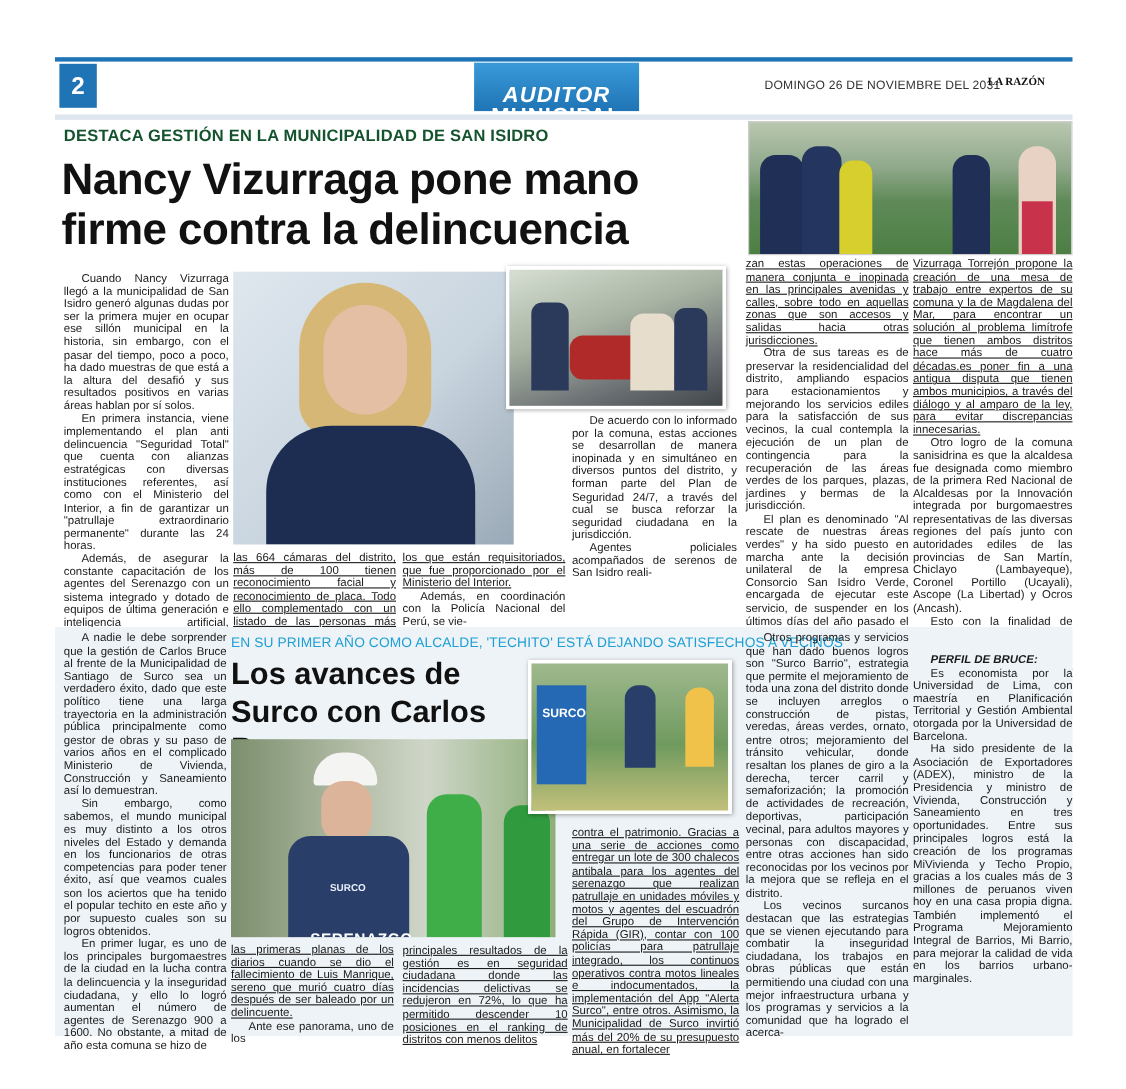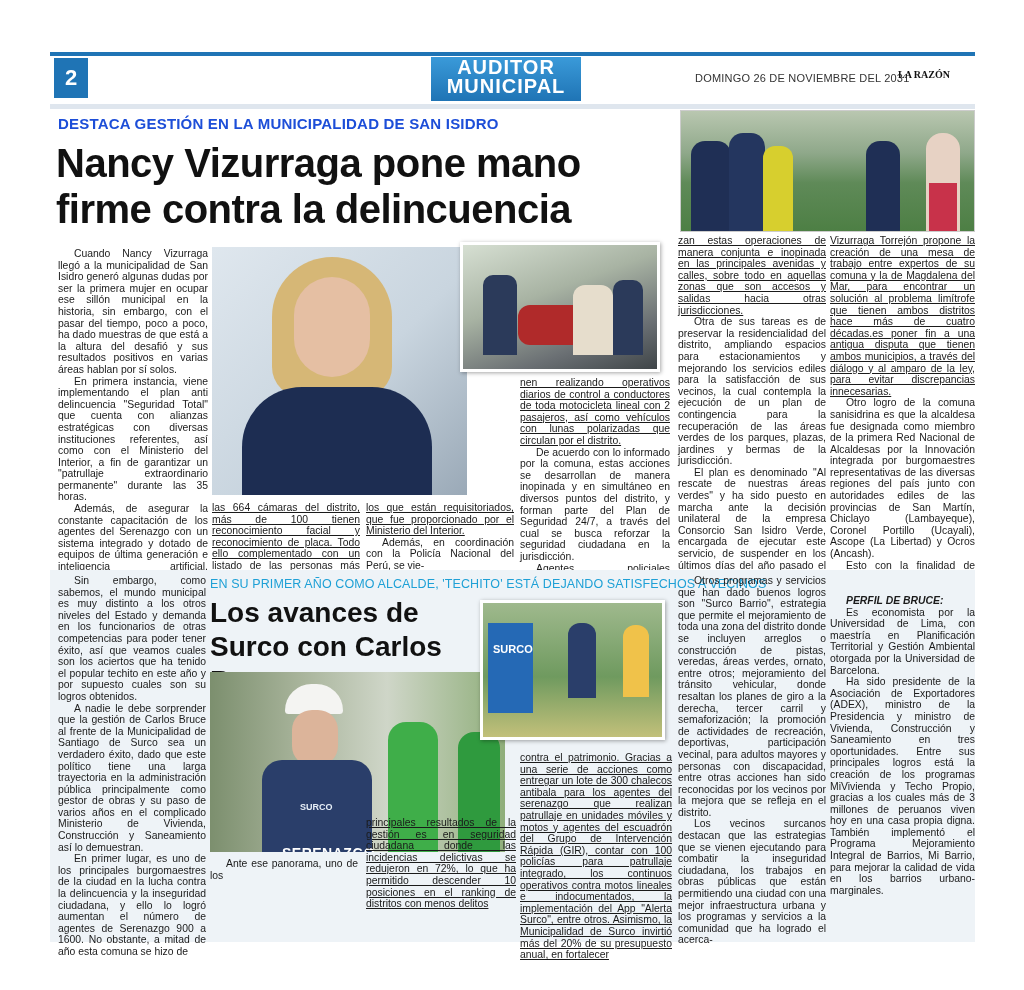--- a/index.html
+++ b/index.html
@@ -7,28 +7,28 @@
   body { font-family: "Liberation Sans", sans-serif; color: #1a1a1a; position: relative; }
 
   .page { position: absolute; left: 50px; top: 52px; width: 925px; height: 890px; }
 
   
   .topbar { position: absolute; left: 0; top: 0; width: 925px; height: 4px; background: #1f74b5; }
   .page-num { position: absolute; left: 4px; top: 6px; width: 34px; height: 40px; background: #1f74b5; color: #fff;
               font-weight: bold; font-size: 22px; line-height: 40px; text-align: center; font-family: "Liberation Sans", sans-serif; }
   .masthead { position: absolute; left: 381px; top: 5px; width: 150px; height: 44px; background: linear-gradient(#3a9ad9,#1f74b5);
               color: #fff; text-align: center; font-weight: bold; line-height: 19px; }
-  .masthead .l1 { font-size: 20px; letter-spacing: 1px; padding-top: 1px; }
+  .masthead .l1 { font-size: 20px; letter-spacing: 1px; padding-top: 21px; font-style: italic; }
   .masthead .l2 { font-size: 20px; letter-spacing: 1px; }
   .dateline { position: absolute; left: 645px; top: 20px; font-size: 11px; color: #333; letter-spacing: 0.2px; }
   .brand { position: absolute; left: 848px; top: 17px; font-family: Liberation Serif, serif; font-weight: bold; font-size: 10px; color: #111; }
   .head-rule { position: absolute; left: 0; top: 52px; width: 925px; height: 5px; background: #dfe6ee; }
 
   
-  .kicker { position: absolute; left: 8px; top: 63px; font-size: 15px; font-weight: bold; color: #1d4ed8; letter-spacing: 0.2px; }
+  .kicker { position: absolute; left: 8px; top: 63px; font-size: 15px; font-weight: bold; color: #14532d; letter-spacing: 0.2px; }
   .headline { position: absolute; left: 6px; top: 88px; width: 620px; font-size: 40px; line-height: 46px; font-weight: bold; color: #111; letter-spacing: -0.5px; }
   .photo { position: absolute; overflow: hidden; border: 1px solid #ccc; }
   .photo-top-right { left: 630px; top: 58px; width: 295px; height: 122px;
      background: linear-gradient(180deg,#b9c7b0 0%,#8fa88a 35%,#5f8a58 60%,#4d7f44 100%); }
   .photo-nancy { left: 162px; top: 195px; width: 255px; height: 248px; border: none;
      background: linear-gradient(135deg,#dfe7ee 0%,#c9d5df 55%,#9aa9b7 100%); }
   .photo-moto { left: 410px; top: 190px; width: 200px; height: 130px; border: 3px solid #fff; box-shadow: 1px 1px 4px rgba(0,0,0,0.35);
      background: linear-gradient(160deg,#d6dfd2 0%,#a8b3a3 40%,#6a6f73 75%,#3f4548 100%); }
 
   .col { position: absolute; font-size: 10.4px; line-height: 11.6px; text-align: justify; color: #1a1a1a; font-family: "Liberation Sans", sans-serif; }
@@ -44,21 +44,21 @@
   
   .section-bottom { position: absolute; left: 0; top: 518px; width: 925px; height: 372px; background: #eef3f7; }
   .kicker2 { position: absolute; left: 160px; top: 525px; font-size: 12.5px; font-weight: normal; color: #1ea0d6; letter-spacing: 0.1px; }
   .headline2 { position: absolute; left: 160px; top: 544px; width: 270px; font-size: 28px; line-height: 34px; font-weight: bold; color: #111; }
   .photo-bruce { left: 160px; top: 620px; width: 295px; height: 180px; border: none;
      background: linear-gradient(90deg,#7c8f6e 0%,#a7b39a 30%,#cfd6c8 60%,#8fae7a 100%); }
   .photo-surco { left: 430px; top: 548px; width: 185px; height: 140px; border: 3px solid #fff; box-shadow: 1px 1px 4px rgba(0,0,0,0.35);
      background: linear-gradient(180deg,#9fb98d 0%,#6f9a5f 55%,#c2c07a 100%); }
   .b1 { left: 8px; top: 523px; width: 148px; }
   .b2a { left: 160px; top: 806px; width: 148px; }
-  .b2b { left: 316px; top: 765px; width: 150px; }
+  .b2b { left: 316px; top: 807px; width: 150px; }
   .b3 { left: 470px; top: 700px; width: 152px; }
   .b4 { left: 628px; top: 523px; width: 148px; }
   .b5 { left: 780px; top: 523px; width: 145px; }
   .perfil { font-weight: bold; margin-top: 20px; text-indent: 16px; font-style: italic; }
 
   
   .shape { position: absolute; }
   .vest-label { position: absolute; color: #fff; font-weight: bold; font-size: 14px; letter-spacing: 0.5px; }
   .vest-brand { position: absolute; color: #e6eef7; font-size: 9px; font-weight: bold; }
   .banner-text { position: absolute; color: #fff; font-weight: bold; font-size: 11px; }
@@ -98,32 +98,31 @@
 
   <div class="photo photo-moto">
     <div class="shape" style="left:20px;top:30px;width:34px;height:80px;background:#2b3a5a;border-radius:10px 10px 0 0;"></div>
     <div class="shape" style="left:55px;top:60px;width:70px;height:40px;background:#b02a2a;border-radius:12px;"></div>
     <div class="shape" style="left:110px;top:40px;width:40px;height:70px;background:#e6ddcc;border-radius:12px 12px 0 0;"></div>
     <div class="shape" style="left:150px;top:35px;width:30px;height:75px;background:#2b3a5a;border-radius:10px 10px 0 0;"></div>
   </div>
 
   <div class="col c1">
     <p>Cuando Nancy Vizurraga llegó a la municipalidad de San Isidro generó algunas dudas por ser la primera mujer en ocupar ese sillón municipal en la historia, sin embargo, con el pasar del tiempo, poco a poco, ha dado muestras de que está a la altura del desafió y sus resultados positivos en varias áreas hablan por sí solos.</p>
-    <p>En primera instancia, viene implementando el plan anti delincuencia "Seguridad Total" que cuenta con alianzas estratégicas con diversas instituciones referentes, así como con el Ministerio del Interior, a fin de garantizar un "patrullaje extraordinario permanente" durante las 35 horas.</p>
+    <p>En primera instancia, viene implementando el plan anti delincuencia "Seguridad Total" que cuenta con alianzas estratégicas con diversas instituciones referentes, así como con el Ministerio del Interior, a fin de garantizar un "patrullaje extraordinario permanente" durante las 24 horas.</p>
     <p>Además, de asegurar la constante capacitación de los agentes del Serenazgo con un sistema integrado y dotado de equipos de última generación e inteligencia artificial, convirtiendo a San Isidro como el distrito más seguro de Lima. Solo para mencionar que de</p>
   </div>
   <div class="col c2a">
     <p class="noindent">las 664 cámaras del distrito, más de 100 tienen reconocimiento facial y reconocimiento de placa. Todo ello complementado con un listado de las personas más buscadas y vehícu-</p>
   </div>
   <div class="col c2b">
     <p class="noindent">los que están requisitoriados, que fue proporcionado por el Ministerio del Interior.</p>
     <p>Además, en coordinación con la Policía Nacional del Perú, se vie-</p>
   </div>
   <div class="col c3">
-    <p class="noindent">nen realizando operativos diarios de control a conductores de toda motocicleta lineal con 2 pasajeros, así como vehículos con lunas polarizadas que circulan por el distrito.</p>
     <p>De acuerdo con lo informado por la comuna, estas acciones se desarrollan de manera inopinada y en simultáneo en diversos puntos del distrito, y forman parte del Plan de Seguridad 24/7, a través del cual se busca reforzar la seguridad ciudadana en la jurisdicción.</p>
     <p>Agentes policiales acompañados de serenos de San Isidro reali-</p>
   </div>
   <div class="col c4">
     <p class="noindent">zan estas operaciones de manera conjunta e inopinada en las principales avenidas y calles, sobre todo en aquellas zonas que son accesos y salidas hacia otras jurisdicciones.</p>
     <p>Otra de sus tareas es de preservar la residencialidad del distrito, ampliando espacios para estacionamientos y mejorando los servicios ediles para la satisfacción de sus vecinos, la cual contempla la ejecución de un plan de contingencia para la recuperación de las áreas verdes de los parques, plazas, jardines y bermas de la jurisdicción.</p>
     <p>El plan es denominado "Al rescate de nuestras áreas verdes" y ha sido puesto en marcha ante la decisión unilateral de la empresa Consorcio San Isidro Verde, encargada de ejecutar este servicio, de suspender en los últimos días del año pasado el riego y mantenimiento de las áreas verdes, hecho que generó el deterioro de los espacios públicos.</p>
     <p>Por otra parte, la gestión de</p>
   </div>
   <div class="col c5">
@@ -147,25 +146,26 @@
   </div>
 
   <div class="photo photo-surco">
     <div class="shape" style="left:5px;top:20px;width:45px;height:90px;background:#2569b5;"></div>
     <div class="banner-text" style="left:10px;top:40px;">SURCO</div>
     <div class="shape" style="left:85px;top:20px;width:28px;height:75px;background:#2a3e6a;border-radius:12px 12px 0 0;"></div>
     <div class="shape" style="left:140px;top:22px;width:26px;height:72px;background:#f0c24a;border-radius:12px 12px 0 0;"></div>
   </div>
 
   <div class="col b1">
+    <p>A nadie le debe sorprender que la gestión de Carlos Bruce al frente de la Municipalidad de Santiago de Surco sea un verdadero éxito, dado que este político tiene una larga trayectoria en la administración pública principalmente como gestor de obras y su paso de varios años en el complicado Ministerio de Vivienda, Construcción y Saneamiento así lo demuestran.</p>
     <p>Sin embargo, como sabemos, el mundo municipal es muy distinto a los otros niveles del Estado y demanda en los funcionarios de otras competencias para poder tener éxito, así que veamos cuales son los aciertos que ha tenido el popular techito en este año y por supuesto cuales son su logros obtenidos.</p>
-    <p>A nadie le debe sorprender que la gestión de Carlos Bruce al frente de la Municipalidad de Santiago de Surco sea un verdadero éxito, dado que este político tiene una larga trayectoria en la administración pública principalmente como gestor de obras y su paso de varios años en el complicado Ministerio de Vivienda, Construcción y Saneamiento así lo demuestran.</p>
     <p>En primer lugar, es uno de los principales burgomaestres de la ciudad en la lucha contra la delincuencia y la inseguridad ciudadana, y ello lo logró aumentan el número de agentes de Serenazgo 900 a 1600. No obstante, a mitad de año esta comuna se hizo de</p>
   </div>
   <div class="col b2a">
+    <p class="noindent">las primeras planas de los diarios cuando se dio el fallecimiento de Luis Manrique, sereno que murió cuatro días después de ser baleado por un delincuente.</p>
     <p>Ante ese panorama, uno de los</p>
   </div>
   <div class="col b2b">
     <p class="noindent">principales resultados de la gestión es en seguridad ciudadana donde las incidencias delictivas se redujeron en 72%, lo que ha permitido descender 10 posiciones en el ranking de distritos con menos delitos</p>
   </div>
   <div class="col b3">
     <p class="noindent">contra el patrimonio. Gracias a una serie de acciones como entregar un lote de 300 chalecos antibala para los agentes del serenazgo que realizan patrullaje en unidades móviles y motos y agentes del escuadrón del Grupo de Intervención Rápida (GIR), contar con 100 policías para patrullaje integrado, los continuos operativos contra motos lineales e indocumentados, la implementación del App "Alerta Surco", entre otros. Asimismo, la Municipalidad de Surco invirtió más del 20% de su presupuesto anual, en fortalecer</p>
   </div>
   <div class="col b4">
     <p>Otros programas y servicios que han dado buenos logros son "Surco Barrio", estrategia que permite el mejoramiento de toda una zona del distrito donde se incluyen arreglos o construcción de pistas, veredas, áreas verdes, ornato, entre otros; mejoramiento del tránsito vehicular, donde resaltan los planes de giro a la derecha, tercer carril y semaforización; la promoción de actividades de recreación, deportivas, participación vecinal, para adultos mayores y personas con discapacidad, entre otras acciones han sido reconocidas por los vecinos por la mejora que se refleja en el distrito.</p>

